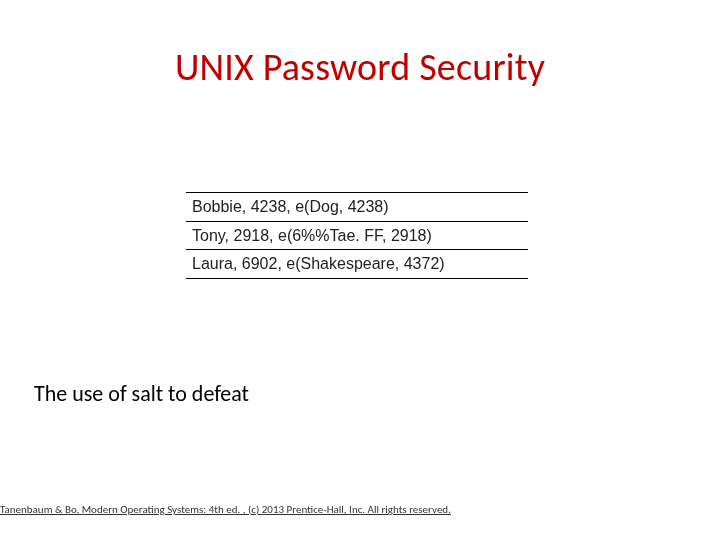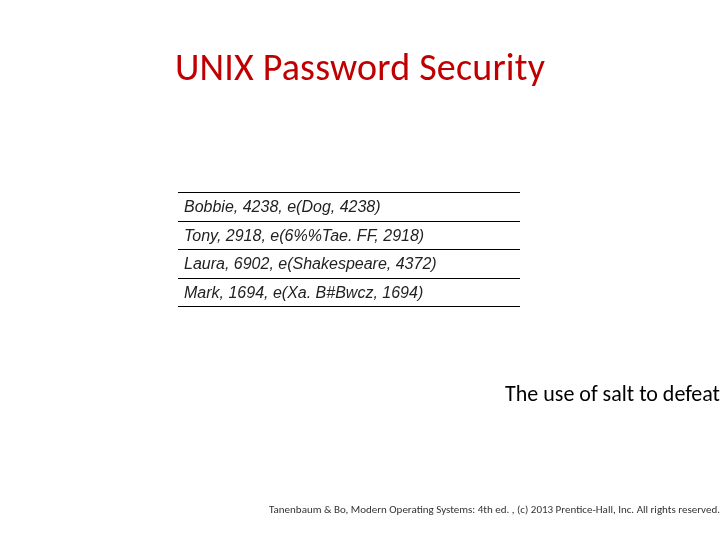--- a/index.html
+++ b/index.html
@@ -19,66 +19,66 @@
     text-align: center;
     font-size: 38px;
     font-weight: 400;
     color: #c00000;
     letter-spacing: 0.2px;
     margin-top: 16px;
   }
   .table-wrap {
     position: absolute;
     top: 192px;
-    left: 178px;
+    left: 186px;
     width: 342px;
     border-top: 1.5px solid #000;
     border-bottom: 1.5px solid #000;
-    font-style: italic;
   }
   .row {
     border-bottom: 1.5px solid #000;
     padding: 3px 6px 3px 6px;
     font-family: Arial, Helvetica, sans-serif;
     font-size: 16px;
     color: #222;
     line-height: 1.35;
     white-space: nowrap;
   }
   .row:last-child { border-bottom: none; }
   .caption {
     position: absolute;
     top: 380px;
     left: 0;
     width: 720px;
-    text-align: right;
+    text-align: left;
     font-size: 22px;
     color: #000;
     line-height: 1.28;
+    padding-left: 34px;
   }
   .footer {
     position: absolute;
     bottom: 24px;
     left: 0;
     width: 720px;
-    text-align: right;
+    text-align: left;
     font-size: 11px;
     color: #333;
     font-family: Calibri, Arial, sans-serif;
+    text-decoration: underline;
   }
 </style>
 </head>
 <body>
 
 <div class="title">UNIX Password Security</div>
 
 <div class="table-wrap">
   <div class="row">Bobbie, 4238, e(Dog, 4238)</div>
   <div class="row">Tony, 2918, e(6%%Tae. FF, 2918)</div>
   <div class="row">Laura, 6902, e(Shakespeare, 4372)</div>
-  <div class="row">Mark, 1694, e(Xa. B#Bwcz, 1694)</div>
 </div>
 
 <div class="caption">
   <span>The use of salt to defeat</span><br>
 </div>
 
 <div class="footer">Tanenbaum &amp; Bo, Modern Operating Systems: 4th ed. , (c) 2013 Prentice-Hall, Inc. All rights reserved.</div>
 
 </body></html>

